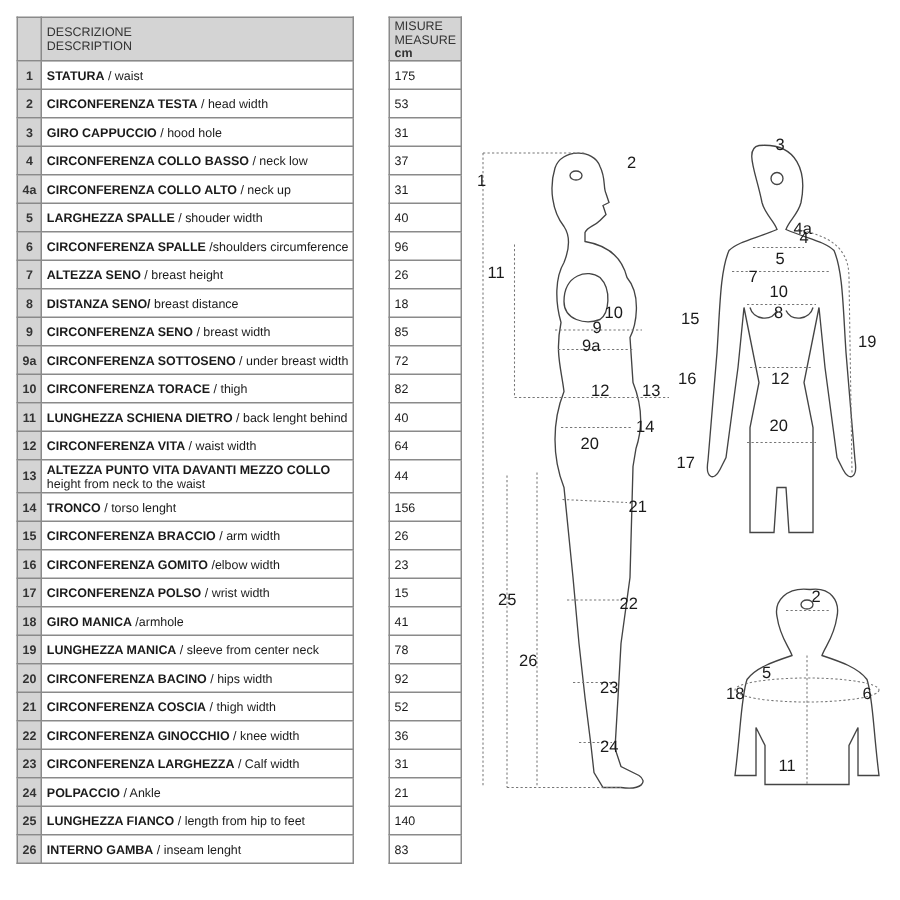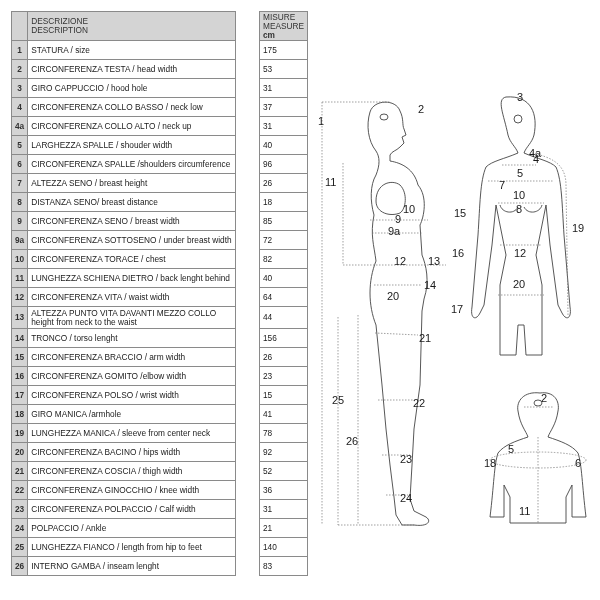--- a/index.html
+++ b/index.html
@@ -4,42 +4,42 @@
 <style>
   html,body{margin:0;padding:0;background:#fff;}
   body{width:600px;height:600px;position:relative;overflow:hidden;font-family:"Liberation Sans",sans-serif;color:#1a1a1a;}
   .tbl{position:absolute;border-collapse:collapse;font-size:8.3px;}
   .tbl td{border:1px solid #8a8a8a;padding:0 3px;height:18px;white-space:nowrap;}
   #main{left:11px;top:11px;width:196px;}
   #meas{left:259px;top:11px;width:49px;}
   .num{background:#d4d4d4;width:15px;text-align:center;font-weight:bold;color:#333;}
   .hdr td{background:#d4d4d4;height:28px;vertical-align:middle;line-height:9px;color:#333;}
   .hdr .numh{background:#d4d4d4;}
-  .it{font-weight:normal;}
+  .it{font-weight:bold;}
   .tall td{height:21px;line-height:9px;}
   .mv{font-weight:normal;}
   .mh{line-height:9px;color:#333;}
   #figs{position:absolute;left:310px;top:85px;width:290px;height:460px;}
   .lbl{position:absolute;font-size:11px;color:#1a1a1a;}
 </style>
 </head>
 <body>
 
 <table class="tbl" id="main">
   <tbody id="main-body">
     <tr class="hdr">
       <td class="numh"></td>
       <td>
         <span>DESCRIZIONE</span><br>
         <span>DESCRIPTION</span>
       </td>
     </tr>
   <tr>
         <td class="num">1</td>
-        <td><span class="it">STATURA</span><span> / size</span></td>
+        <td><span class="it">STATURA</span><span> / waist</span></td>
       </tr>
       <tr>
         <td class="num">2</td>
         <td><span class="it">CIRCONFERENZA TESTA</span><span> / head width</span></td>
       </tr>
       <tr>
         <td class="num">3</td>
         <td><span class="it">GIRO CAPPUCCIO</span><span> / hood hole</span></td>
       </tr>
       <tr>
@@ -69,21 +69,21 @@
       <tr>
         <td class="num">9</td>
         <td><span class="it">CIRCONFERENZA SENO</span><span> / breast width</span></td>
       </tr>
       <tr>
         <td class="num">9a</td>
         <td><span class="it">CIRCONFERENZA SOTTOSENO</span><span> / under breast width</span></td>
       </tr>
       <tr>
         <td class="num">10</td>
-        <td><span class="it">CIRCONFERENZA TORACE</span><span> / chest</span></td>
+        <td><span class="it">CIRCONFERENZA TORACE</span><span> / thigh</span></td>
       </tr>
       <tr>
         <td class="num">11</td>
         <td><span class="it">LUNGHEZZA SCHIENA DIETRO</span><span> / back lenght behind</span></td>
       </tr>
       <tr>
         <td class="num">12</td>
         <td><span class="it">CIRCONFERENZA VITA</span><span> / waist width</span></td>
       </tr>
       <tr class="tall">
@@ -121,21 +121,21 @@
       <tr>
         <td class="num">21</td>
         <td><span class="it">CIRCONFERENZA COSCIA</span><span> / thigh width</span></td>
       </tr>
       <tr>
         <td class="num">22</td>
         <td><span class="it">CIRCONFERENZA GINOCCHIO</span><span> / knee width</span></td>
       </tr>
       <tr>
         <td class="num">23</td>
-        <td><span class="it">CIRCONFERENZA POLPACCIO</span><span> / Calf width</span></td>
+        <td><span class="it">CIRCONFERENZA LARGHEZZA</span><span> / Calf width</span></td>
       </tr>
       <tr>
         <td class="num">24</td>
         <td><span class="it">POLPACCIO</span><span> / Ankle</span></td>
       </tr>
       <tr>
         <td class="num">25</td>
         <td><span class="it">LUNGHEZZA FIANCO</span><span> / length from hip to feet</span></td>
       </tr>
       <tr>

